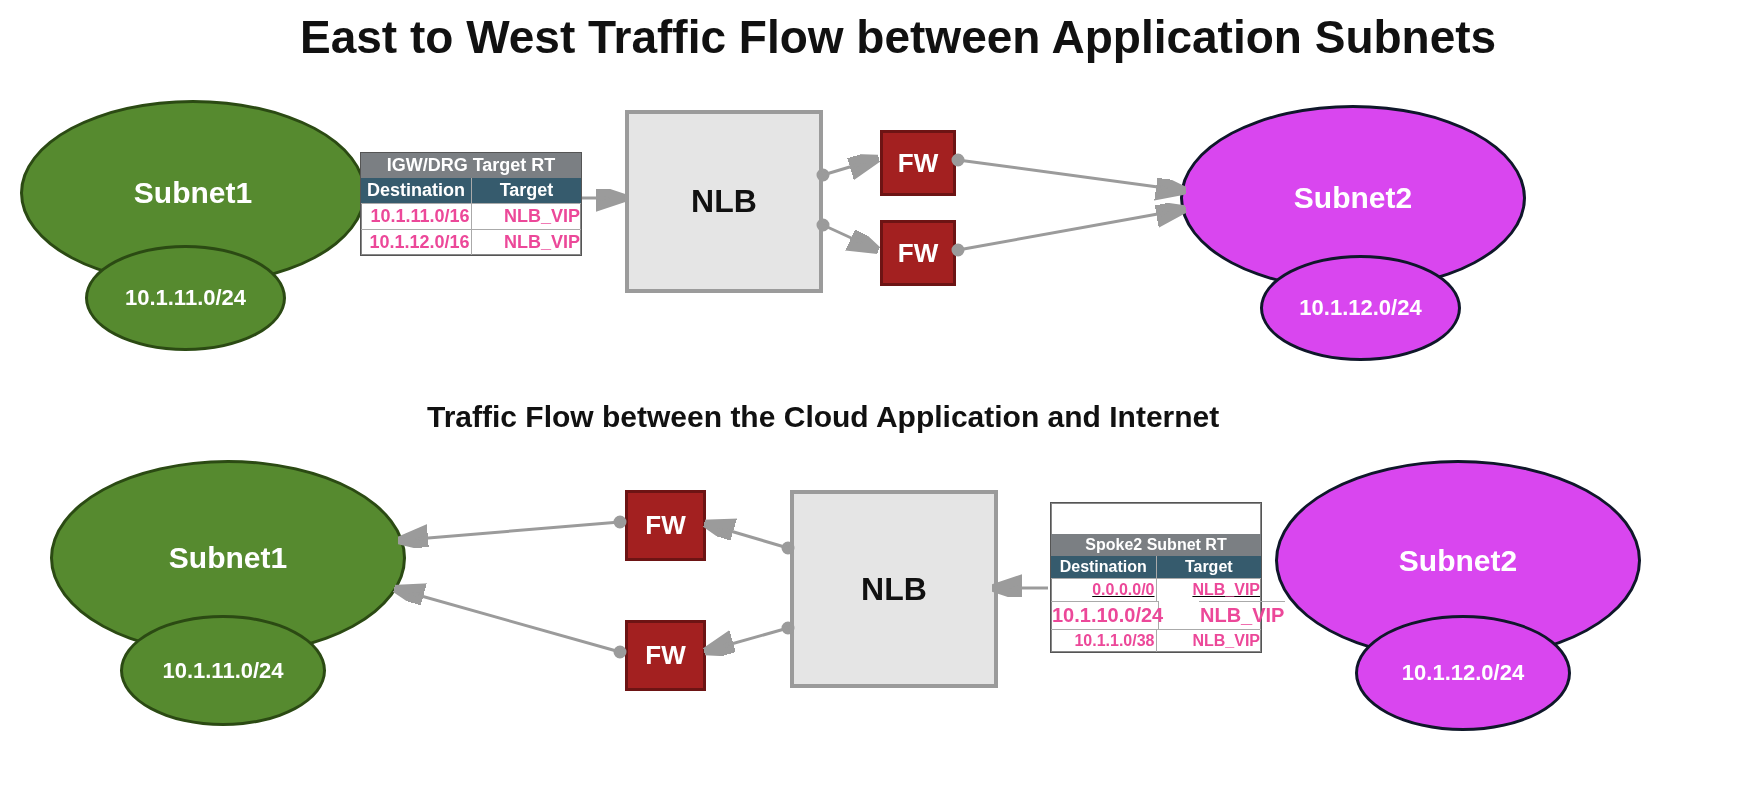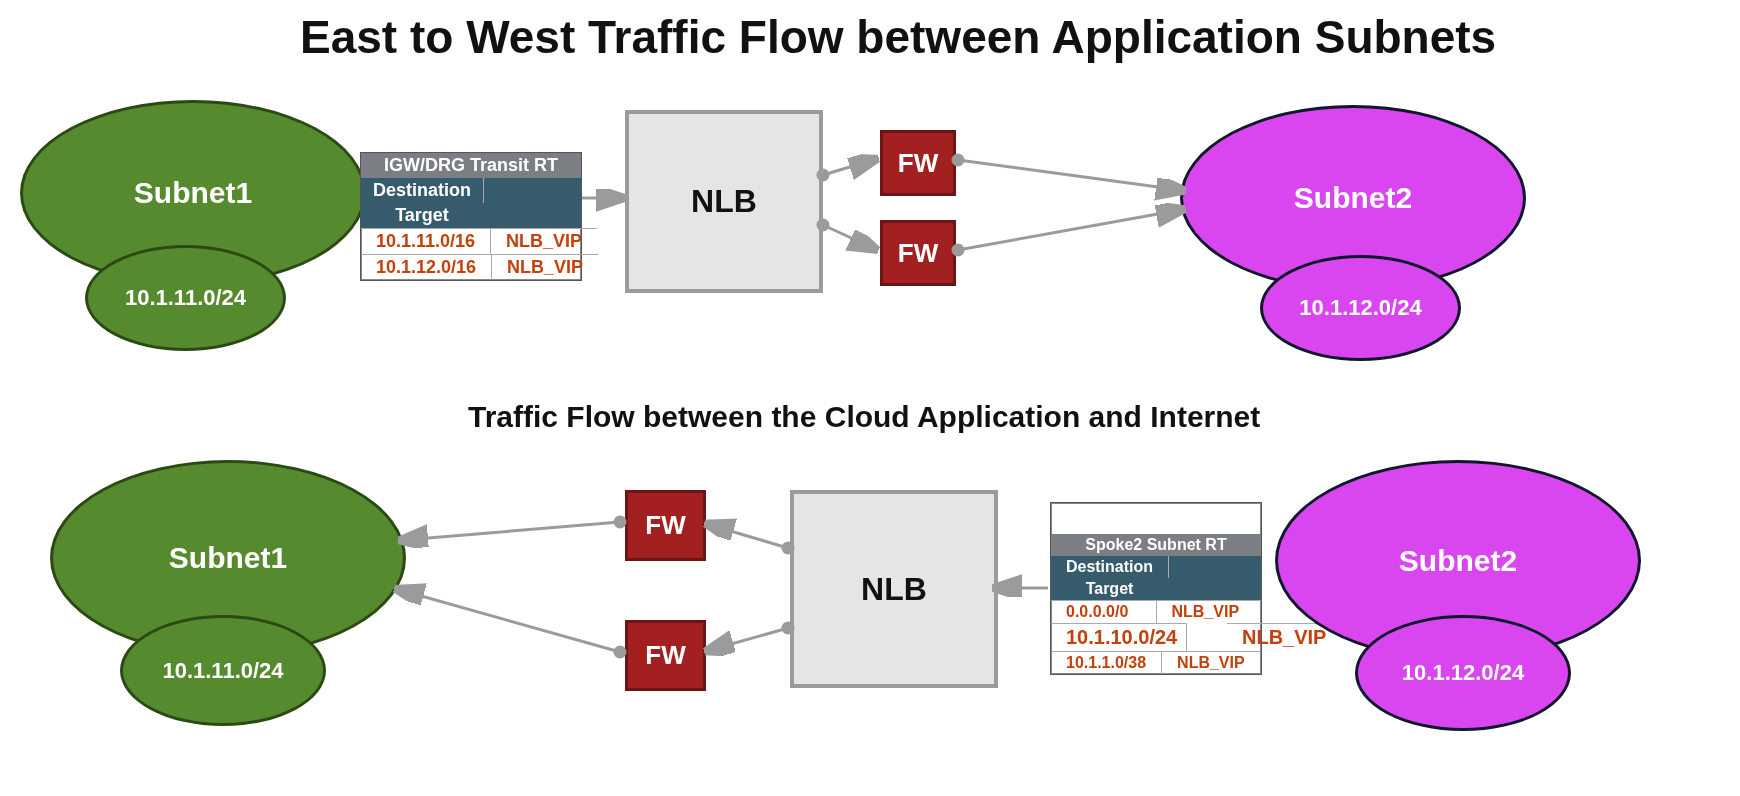--- a/index.html
+++ b/index.html
@@ -69,30 +69,29 @@
     font-weight: 700;
     text-align: center;
     padding: 2px 4px;
     font-size: 18px;
   }
   .rt .rt-head {
     display: flex;
     background: #365b6d;
     color: #fff;
     font-weight: 700;
-    flex-direction: column;
   }
   .rt .rt-head > div { padding: 2px 6px; text-align: center; }
   .rt .rt-row { display: flex; }
   .rt .rt-row > div {
-    padding: 2px 15px;
+    padding: 2px 1px;
     border-top: 1px solid #aaa;
     font-weight: 700;
-    color: #c2410c;
-    text-align: left;
+    color: #ec4899;
+    text-align: right;
   }
   .rt .c1 { width: 50%; border-right: 1px solid #aaa; }
   .rt .c2 { width: 50%; }
 
   
   .conn {
     position: absolute;
     stroke: #9b9b9b;
     stroke-width: 3;
     fill: none;
@@ -100,27 +99,27 @@
   }
   .dot {
     fill: #9b9b9b;
   }
 </style>
 </head>
 <body>
 
 <div class="title-main" style="left:300px; top:10px; font-size:46px;">East to West Traffic Flow between Application Subnets</div>
 
-<div class="subtitle" style="left:468px; top:400px; font-size:30px;">Traffic Flow between the Cloud Application and Internet</div>
+<div class="subtitle" style="left:427px; top:400px; font-size:30px;">Traffic Flow between the Cloud Application and Internet</div>
 
 <div class="ellipse green" style="left:20px; top:100px; width:340px; height:180px; font-size:30px;">Subnet1</div>
 <div class="ellipse green" style="left:85px; top:245px; width:195px; height:100px; font-size:22px;">10.1.11.0/24</div>
 
 <div class="rt" style="left:360px; top:152px; width:220px;">
-  <div class="rt-title">IGW/DRG Transit RT</div>
+  <div class="rt-title">IGW/DRG Target RT</div>
   <div class="rt-head">
     <div class="c1">Destination</div>
     <div class="c2">Target</div>
   </div>
   <div class="rt-row">
     <div class="c1">10.1.11.0/16</div>
     <div class="c2">NLB_VIP</div>
   </div>
   <div class="rt-row">
     <div class="c1">10.1.12.0/16</div>
@@ -143,21 +142,21 @@
 <div class="fw" style="left:625px; top:620px; width:75px; height:65px;">FW</div>
 
 <div class="nlb" style="left:790px; top:490px; width:200px; height:190px;">NLB</div>
 
 <div class="rt" style="left:1050px; top:502px; width:210px; font-size:16px;">
   <div class="rt-title" style="font-size:16px;margin-top:31px;">Spoke2 Subnet RT</div>
   <div class="rt-head" style="font-size:16px;">
     <div class="c1">Destination</div>
     <div class="c2">Target</div>
   </div>
-  <div class="rt-row" style="font-size:16px;">
+  <div class="rt-row" style="font-size:16px;text-decoration:underline;">
     <div class="c1">0.0.0.0/0</div>
     <div class="c2">NLB_VIP</div>
   </div>
   <div class="rt-row" style="font-size:20px;gap:40px;">
     <div class="c1">10.1.10.0/24</div>
     <div class="c2">NLB_VIP</div>
   </div>
   <div class="rt-row" style="font-size:16px;">
     <div class="c1">10.1.1.0/38</div>
     <div class="c2">NLB_VIP</div>

